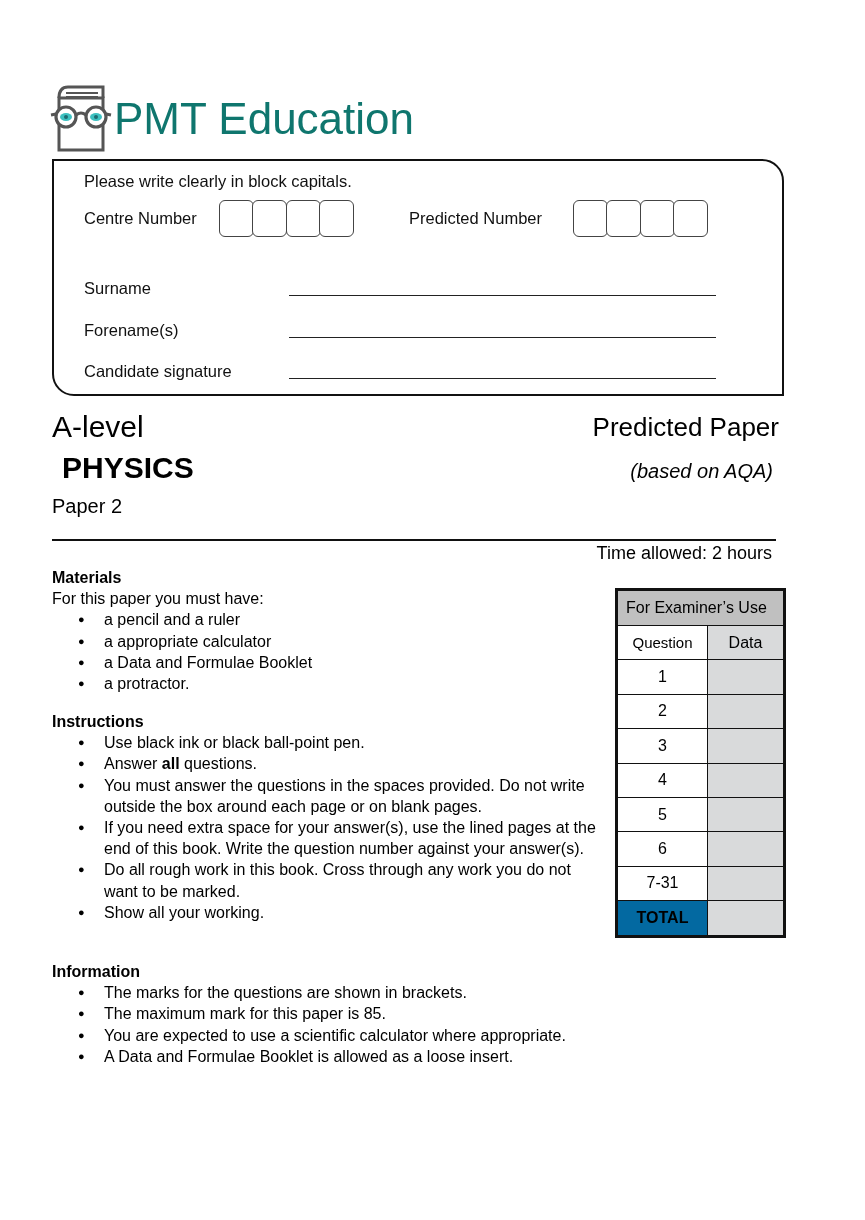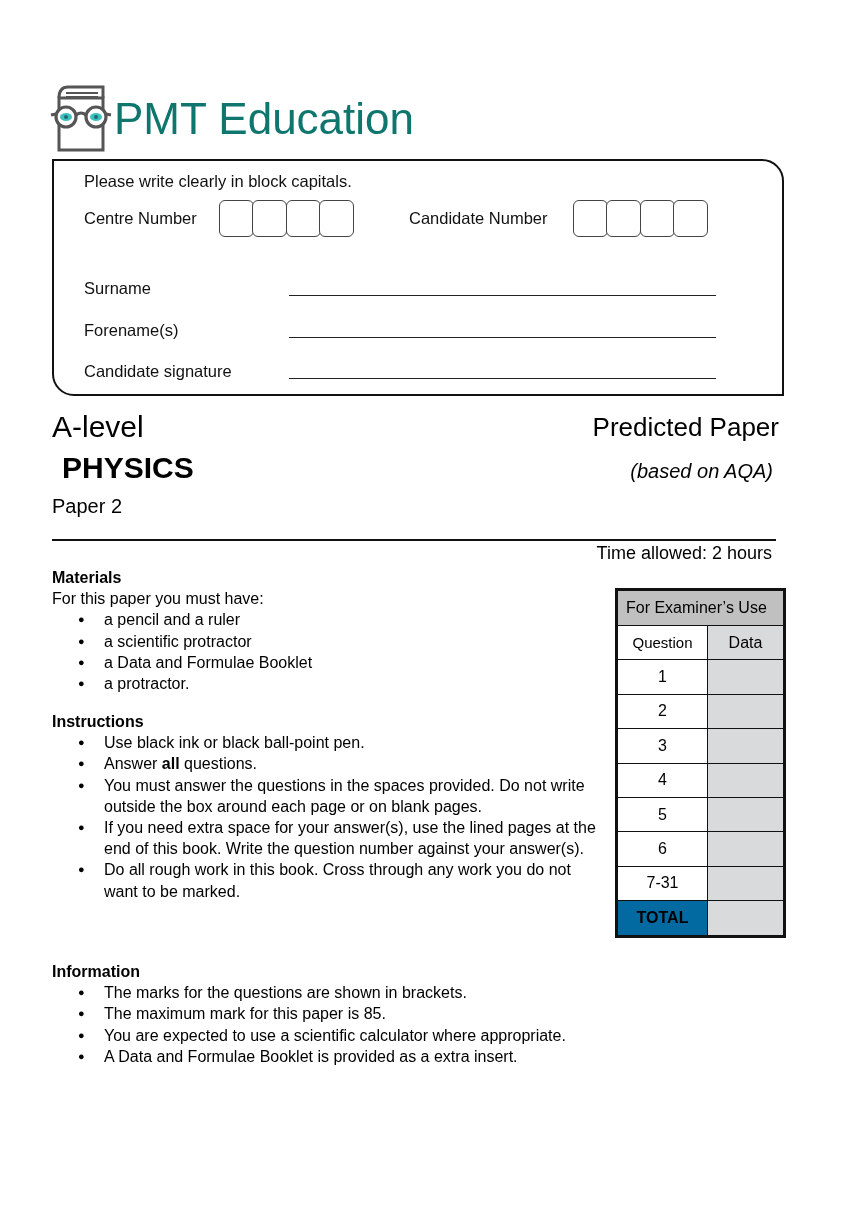--- a/index.html
+++ b/index.html
@@ -72,21 +72,21 @@
 <div class="abs cand-text" style="left:84px; top:172px;">Please write clearly in block capitals.</div>
 
 <div class="abs cand-text" style="left:84px; top:209px;">Centre Number</div>
 <div class="abs digit-row" style="left:219px; top:200px;">
   <div class="digit-box"></div>
   <div class="digit-box"></div>
   <div class="digit-box"></div>
   <div class="digit-box"></div>
 </div>
 
-<div class="abs cand-text" style="left:409px; top:209px;">Candidate Number</div>
+<div class="abs cand-text" style="left:409px; top:209px;">Predicted Number</div>
 <div class="abs digit-row" style="left:573px; top:200px;">
   <div class="digit-box"></div>
   <div class="digit-box"></div>
   <div class="digit-box"></div>
   <div class="digit-box"></div>
 </div>
 
 <div class="abs cand-text" style="left:84px; top:279px;">Surname</div>
 <div class="abs sig-line" style="left:289px; top:295px;"></div>
 
@@ -102,44 +102,45 @@
 <div class="abs t-predicted">Predicted Paper</div>
 <div class="abs t-based">(based on AQA)</div>
 <div class="abs rule"></div>
 <div class="abs t-time">Time allowed: 2 hours</div>
 
 <div class="abs section" style="top:567px;">
   <div class="sec-title">Materials</div>
   <div>For this paper you must have:</div>
   <ul class="bl">
     <li>a pencil and a ruler</li>
-    <li>a scientific protractor</li>
+    <li>a appropriate calculator</li>
     <li>a Data and Formulae Booklet</li>
     <li>a protractor.</li>
   </ul>
 </div>
 
 <div class="abs section" style="top:711px; width:555px;">
   <div class="sec-title">Instructions</div>
   <ul class="bl">
     <li>Use black ink or black ball-point pen.</li>
     <li><span>Answer </span><b>all</b><span> questions.</span></li>
     <li>You must answer the questions in the spaces provided. Do not write outside the box around each page or on blank pages.</li>
     <li>If you need extra space for your answer(s), use the lined pages at the end of this book. Write the question number against your answer(s).</li>
     <li>Do all rough work in this book. Cross through any work you do not want to be marked.</li>
+    <li>Show all your working.</li>
   </ul>
 </div>
 
 <div class="abs section" style="top:961px;">
   <div class="sec-title">Information</div>
   <ul class="bl">
     <li>The marks for the questions are shown in brackets.</li>
     <li>The maximum mark for this paper is 85.</li>
     <li>You are expected to use a scientific calculator where appropriate.</li>
-    <li>A Data and Formulae Booklet is provided as a extra insert.</li>
+    <li>A Data and Formulae Booklet is allowed as a loose insert.</li>
   </ul>
 </div>
 
 <table class="abs exam-table">
   <tbody>
       <tr>
     <td class="hdr" colspan="2">For Examiner’s Use</td>
   </tr>
   <tr>
     <td class="q sub">Question</td>

